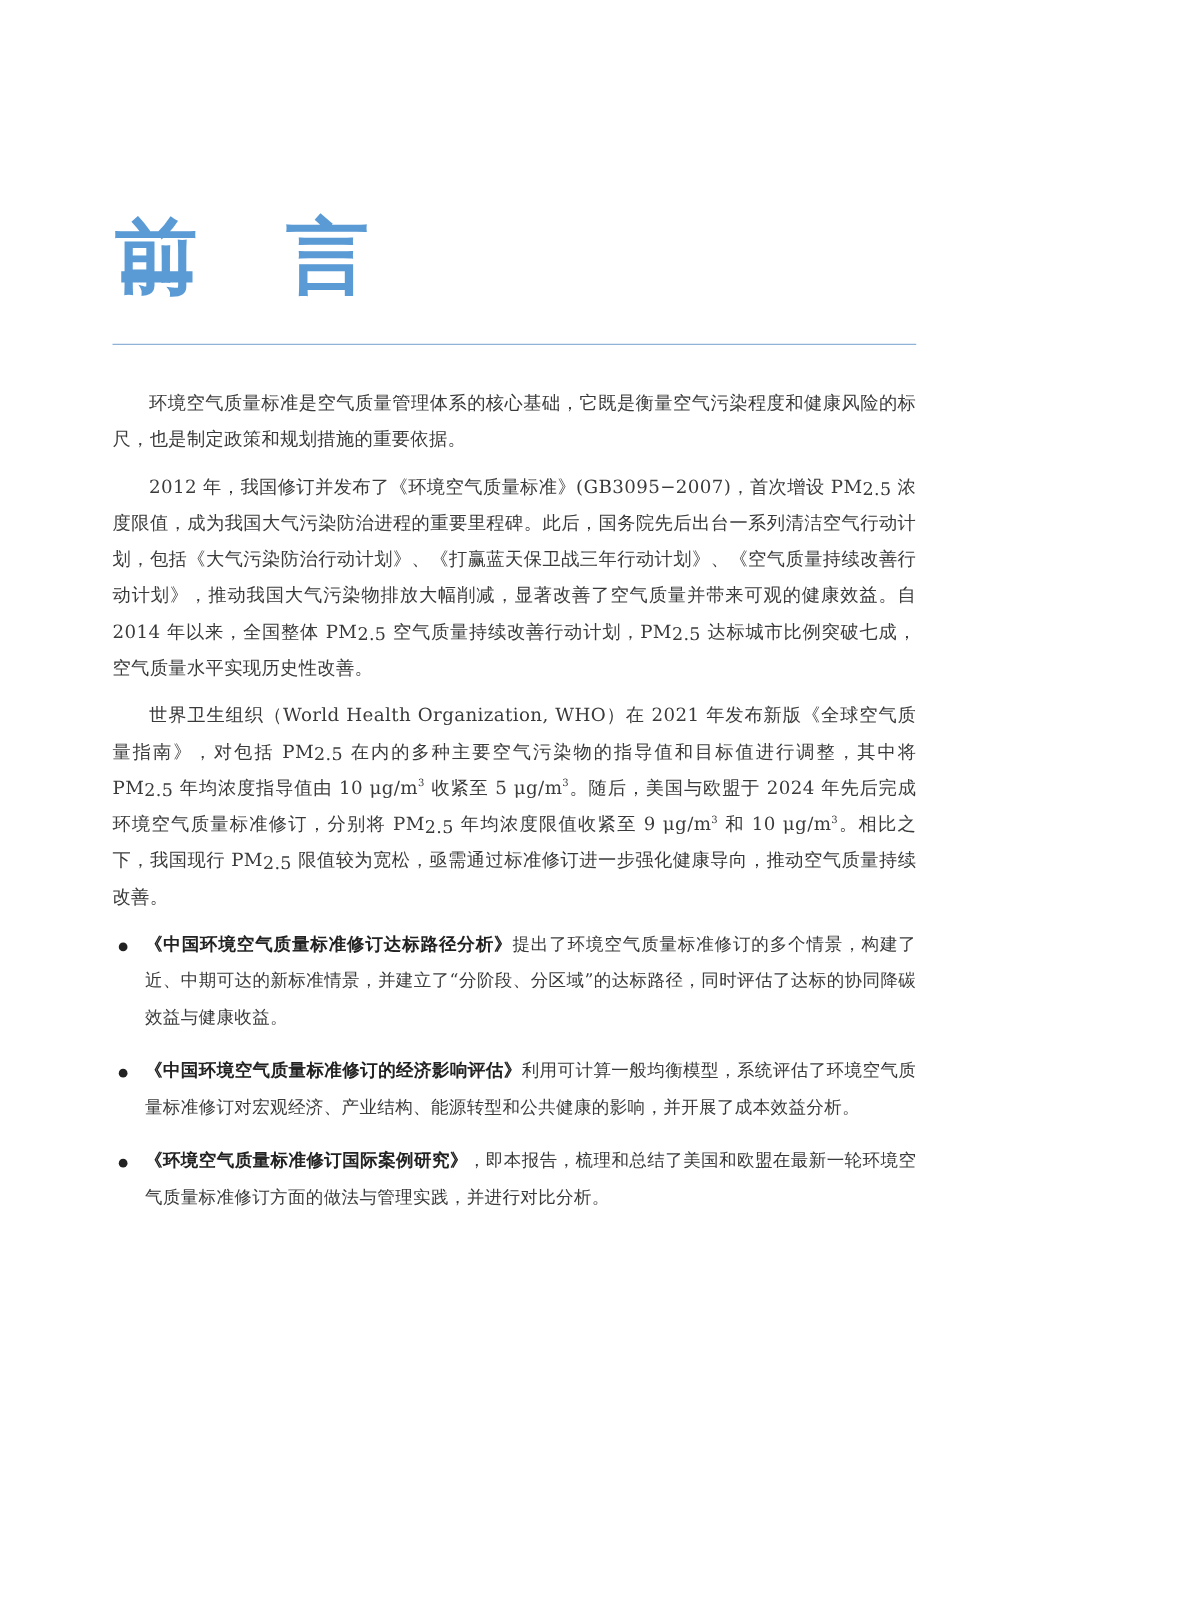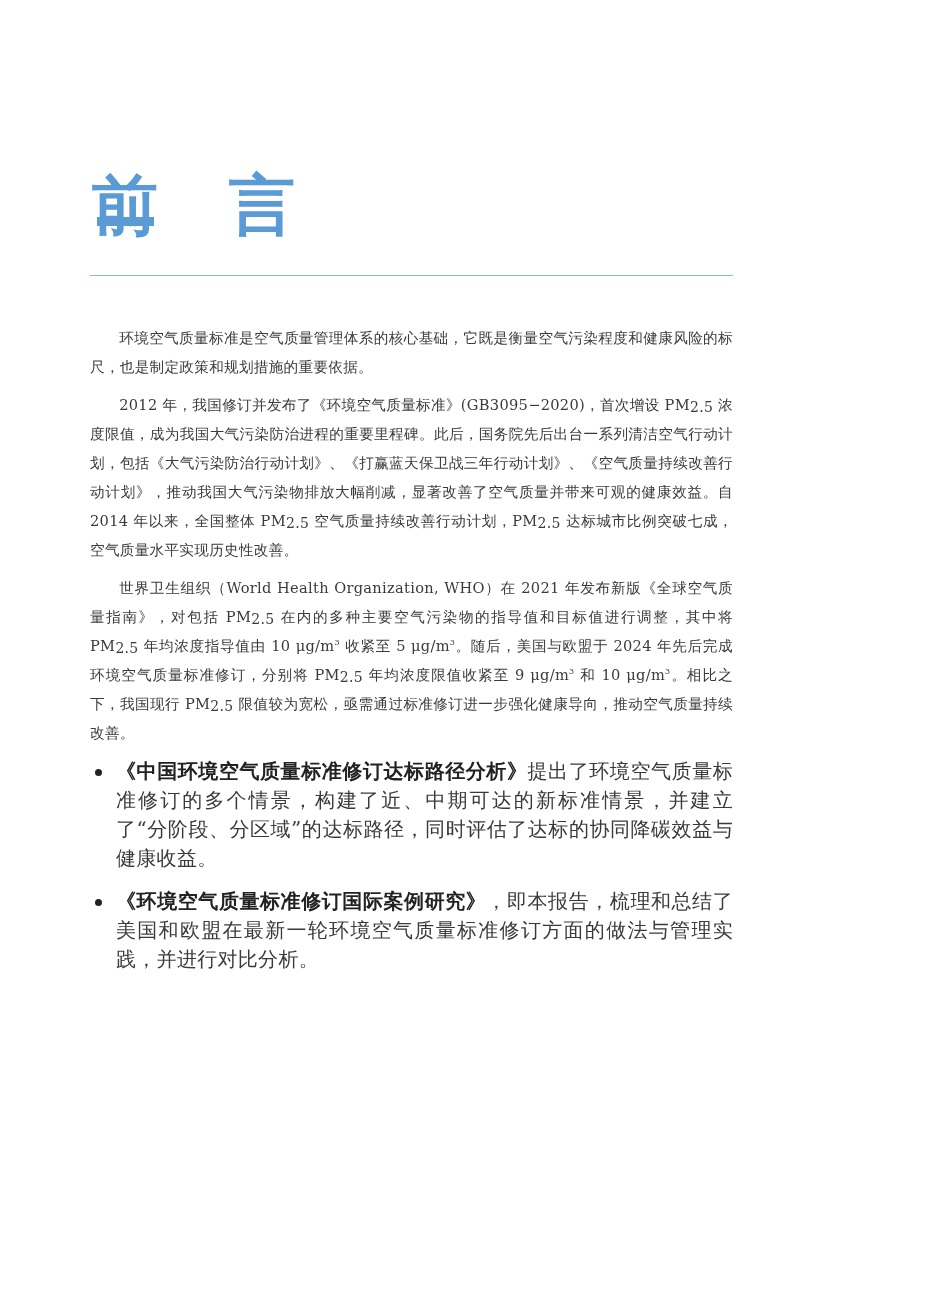--- a/index.html
+++ b/index.html
@@ -2,50 +2,54 @@
 <html><head>
 <meta charset="utf-8">
 <style>
   html, body { margin: 0; padding: 0; background: #ffffff; }
   body { width: 950px; height: 1290px; position: relative; overflow: hidden;
          font-family: "DejaVu Serif", "Liberation Serif", serif; color: #3a3a3a; }
   .title { position: absolute; left: 92px; top: 128px; font-size: 66px; font-weight: bold;
            letter-spacing: 24px; color: #5b9bd5; line-height: 1; font-family: "DejaVu Serif", serif; text-align: right; }
   .title-bar { position: absolute; left: 97px; top: 217px; width: 57px; height: 9px; background: #5b9bd5; }
   .rule { position: absolute; left: 90px; top: 275px; width: 643px; height: 1px; background: #8fb3d6; }
-  .content { position: absolute; left: 90px; top: 323px; width: 643px; }
+  .content { position: absolute; left: 90px; top: 308px; width: 643px; }
   p.para { margin: 0 0 9px 0; text-indent: 2em; font-size: 14.6px; line-height: 29px;
            text-align: justify; letter-spacing: 0.3px; }
   sub { font-size: 14px; vertical-align: -2px; line-height: 0; }
   sup { font-size: 8px; vertical-align: 6px; line-height: 0; }
   ul.reports { list-style: none; margin: 10px 0 0 0; padding: 0; }
   ul.reports li { position: relative; padding-left: 26px; margin-bottom: 14px;
-                  font-size: 20px; line-height: 29px; text-align: justify; letter-spacing: 0.3px; }
+                  font-size: 14px; line-height: 29px; text-align: justify; letter-spacing: 0.3px; }
   ul.reports li .bullet { position: absolute; left: 5px; top: 12px; width: 7px; height: 7px;
                           border-radius: 50%; background: #222; }
   ul.reports li .rt { font-family: "DejaVu Sans", "Liberation Sans", sans-serif; font-weight: bold; color: #222; }
 </style>
 </head>
 <body>
 
 <h1 class="title">前 言</h1>
 <div class="title-bar"></div>
 <div class="rule"></div>
 
 <div class="content">
   <p class="para">环境空气质量标准是空气质量管理体系的核心基础，它既是衡量空气污染程度和健康风险的标尺，也是制定政策和规划措施的重要依据。</p>
 
-  <p class="para"><span>2012 年，我国修订并发布了《环境空气质量标准》(GB3095−2020)，首次增设 PM</span><sub>2.5</sub><span> 浓度限值，成为我国大气污染防治进程的重要里程碑。此后，国务院先后出台一系列清洁空气行动计划，包括《大气污染防治行动计划》、《打赢蓝天保卫战三年行动计划》、《空气质量持续改善行动计划》，推动我国大气污染物排放大幅削减，显著改善了空气质量并带来可观的健康效益。自 2014 年以来，全国整体 PM</span><sub>2.5</sub><span> 空气质量持续改善行动计划，PM</span><sub>2.5</sub><span> 达标城市比例突破七成，空气质量水平实现历史性改善。</span></p>
+  <p class="para"><span>2012 年，我国修订并发布了《环境空气质量标准》(GB3095−2007)，首次增设 PM</span><sub>2.5</sub><span> 浓度限值，成为我国大气污染防治进程的重要里程碑。此后，国务院先后出台一系列清洁空气行动计划，包括《大气污染防治行动计划》、《打赢蓝天保卫战三年行动计划》、《空气质量持续改善行动计划》，推动我国大气污染物排放大幅削减，显著改善了空气质量并带来可观的健康效益。自 2014 年以来，全国整体 PM</span><sub>2.5</sub><span> 空气质量持续改善行动计划，PM</span><sub>2.5</sub><span> 达标城市比例突破七成，空气质量水平实现历史性改善。</span></p>
 
   <p class="para"><span>世界卫生组织（World Health Organization, WHO）在 2021 年发布新版《全球空气质量指南》，对包括 PM</span><sub>2.5</sub><span> 在内的多种主要空气污染物的指导值和目标值进行调整，其中将 PM</span><sub>2.5</sub><span> 年均浓度指导值由 10 μg/m</span><sup>3</sup><span> 收紧至 5 μg/m</span><sup>3</sup><span>。随后，美国与欧盟于 2024 年先后完成环境空气质量标准修订，分别将 PM</span><sub>2.5</sub><span> 年均浓度限值收紧至 9 μg/m</span><sup>3</sup><span> 和 10 μg/m</span><sup>3</sup><span>。相比之下，我国现行 PM</span><sub>2.5</sub><span> 限值较为宽松，亟需通过标准修订进一步强化健康导向，推动空气质量持续改善。</span></p>
 
 
   <ul class="reports">
     <li>
       <span class="bullet"></span>
       <span class="rt">《中国环境空气质量标准修订达标路径分析》</span><span>提出了环境空气质量标准修订的多个情景，构建了近、中期可达的新标准情景，并建立了“分阶段、分区域”的达标路径，同时评估了达标的协同降碳效益与健康收益。</span>
     </li>
     <li>
       <span class="bullet"></span>
+      <span class="rt">《中国环境空气质量标准修订的经济影响评估》</span><span>利用可计算一般均衡模型，系统评估了环境空气质量标准修订对宏观经济、产业结构、能源转型和公共健康的影响，并开展了成本效益分析。</span>
+    </li>
+    <li>
+      <span class="bullet"></span>
       <span class="rt">《环境空气质量标准修订国际案例研究》</span><span>，即本报告，梳理和总结了美国和欧盟在最新一轮环境空气质量标准修订方面的做法与管理实践，并进行对比分析。</span>
     </li>
   </ul>
 </div>
 
 </body></html>

